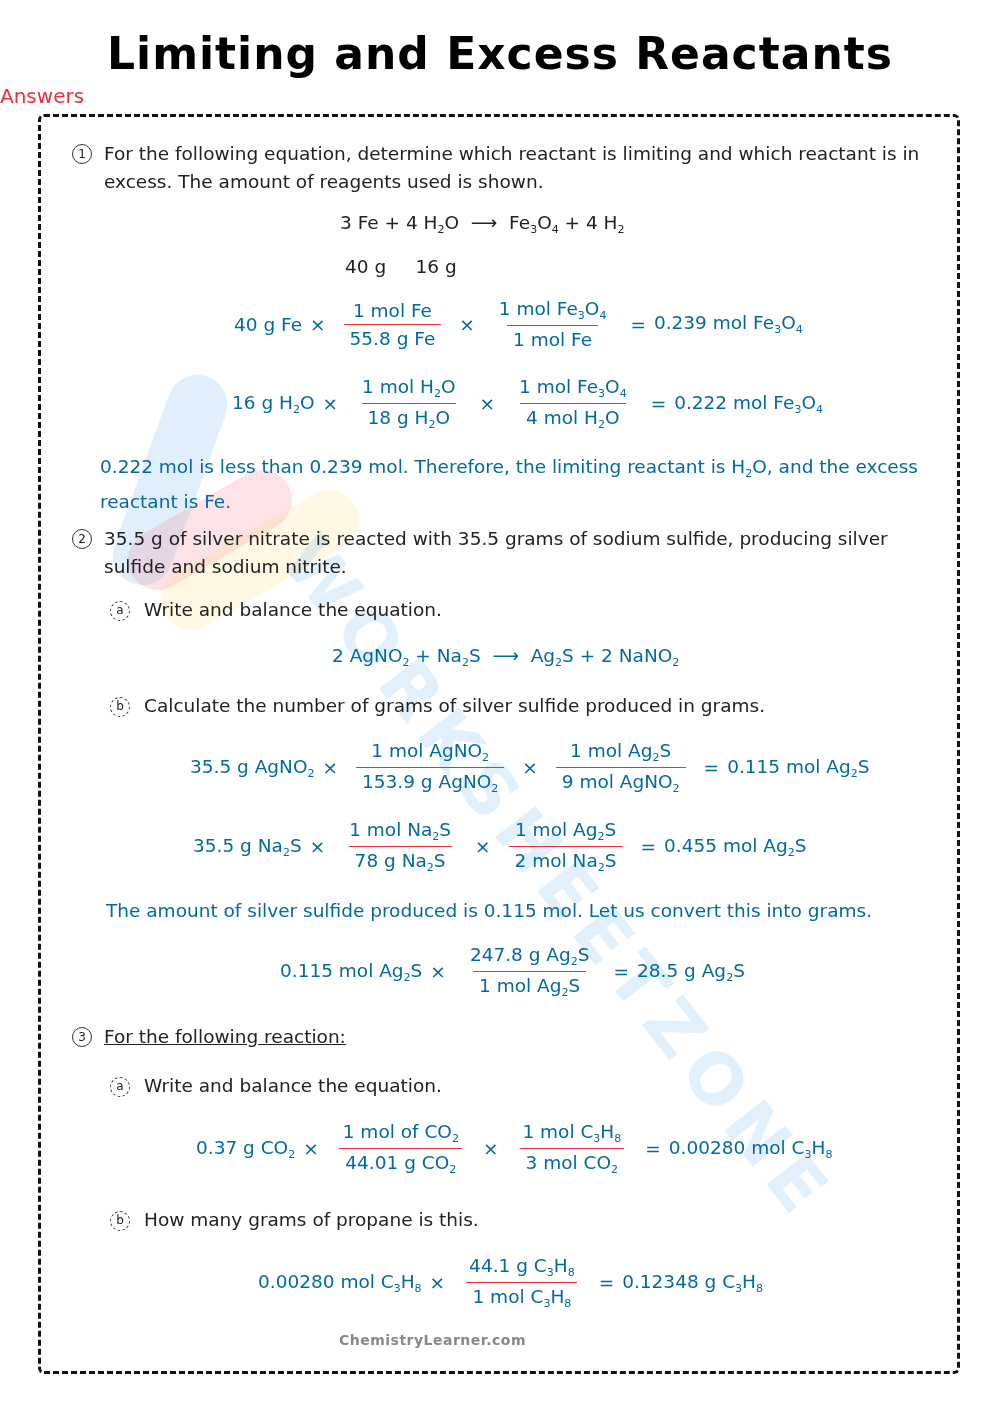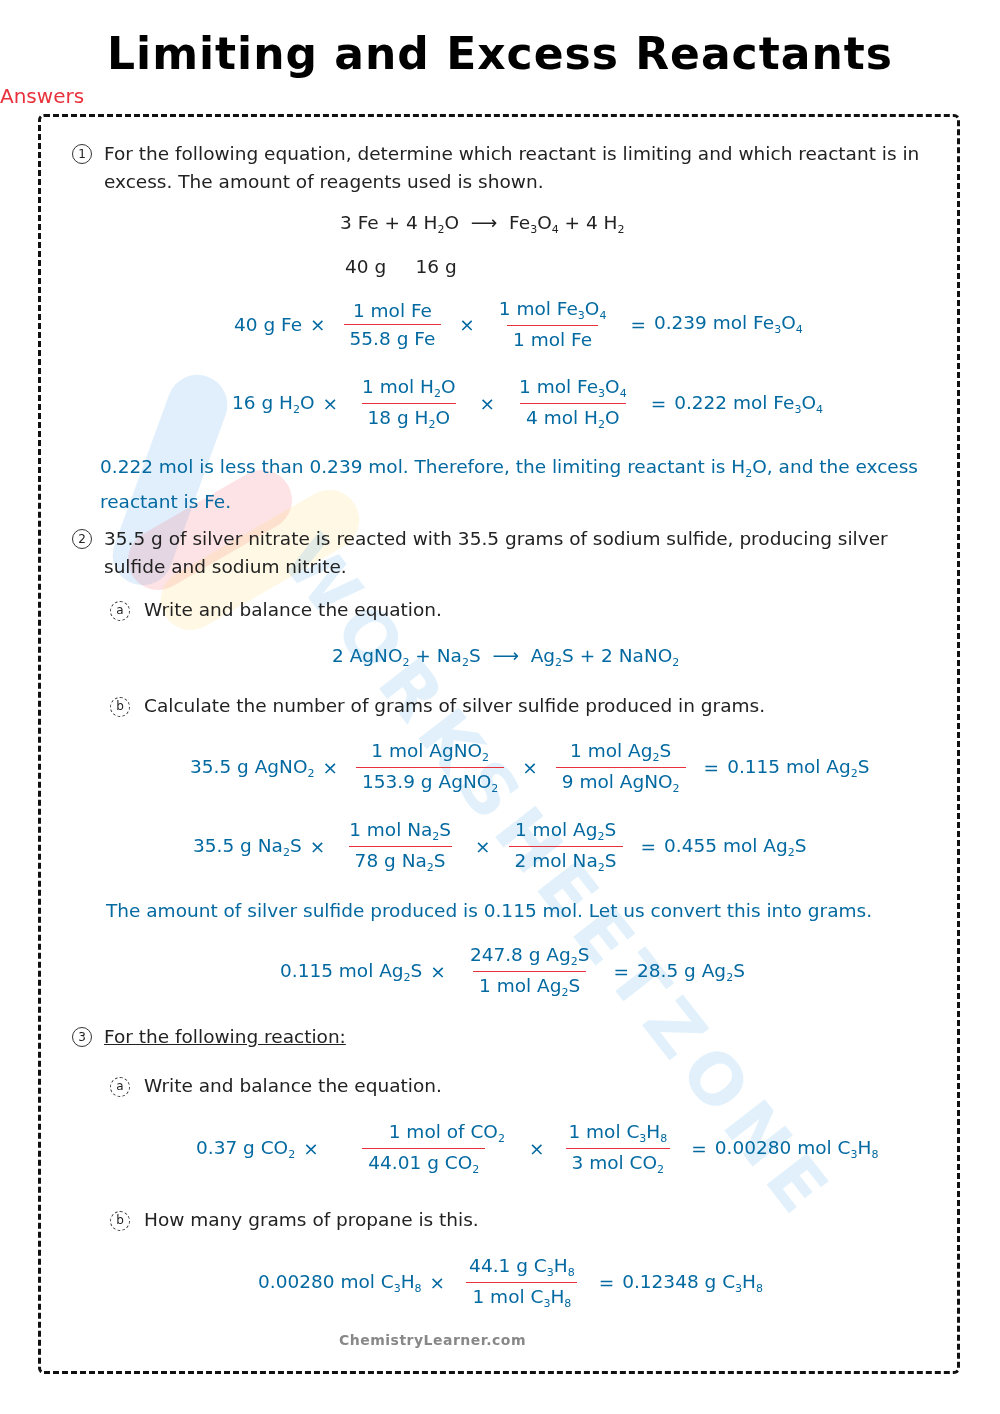--- a/index.html
+++ b/index.html
@@ -155,21 +155,21 @@
   <span class="num">3</span>
   <span style="margin-right:20px;text-decoration:underline;">For the following reaction:</span>
 </div>
 <div class="q" style="left:110px; top:1072px;">
   <span class="letter">a</span><span>Write and balance the equation.</span>
 </div>
 <div class="eq red" style="left:196px; top:1121px;">
     <span style="white-space: pre-wrap;"><span>0.37 g CO</span><sub>2</sub></span>
     <span class="op">×</span>
     <span class="frac">
-      <span class="n"><span style="white-space: pre-wrap; margin-left: 46px;"><span>1 mol of CO</span><sub>2</sub></span></span>
+      <span class="n"><span style="white-space: pre-wrap;"><span>1 mol of CO</span><sub>2</sub></span></span>
       <span class="d"><span style="white-space: pre-wrap;"><span>44.01 g CO</span><sub>2</sub></span></span>
     </span>
     <span class="op">×</span>
     <span class="frac">
       <span class="n"><span style="white-space: pre-wrap;"><span>1 mol C</span><sub>3</sub><span>H</span><sub>8</sub></span></span>
       <span class="d"><span style="white-space: pre-wrap;"><span>3 mol CO</span><sub>2</sub></span></span>
     </span>
     <span class="op">=</span>
     <span style="white-space: pre-wrap;"><span>0.00280 mol C</span><sub>3</sub><span>H</span><sub>8</sub></span>
   </div>

